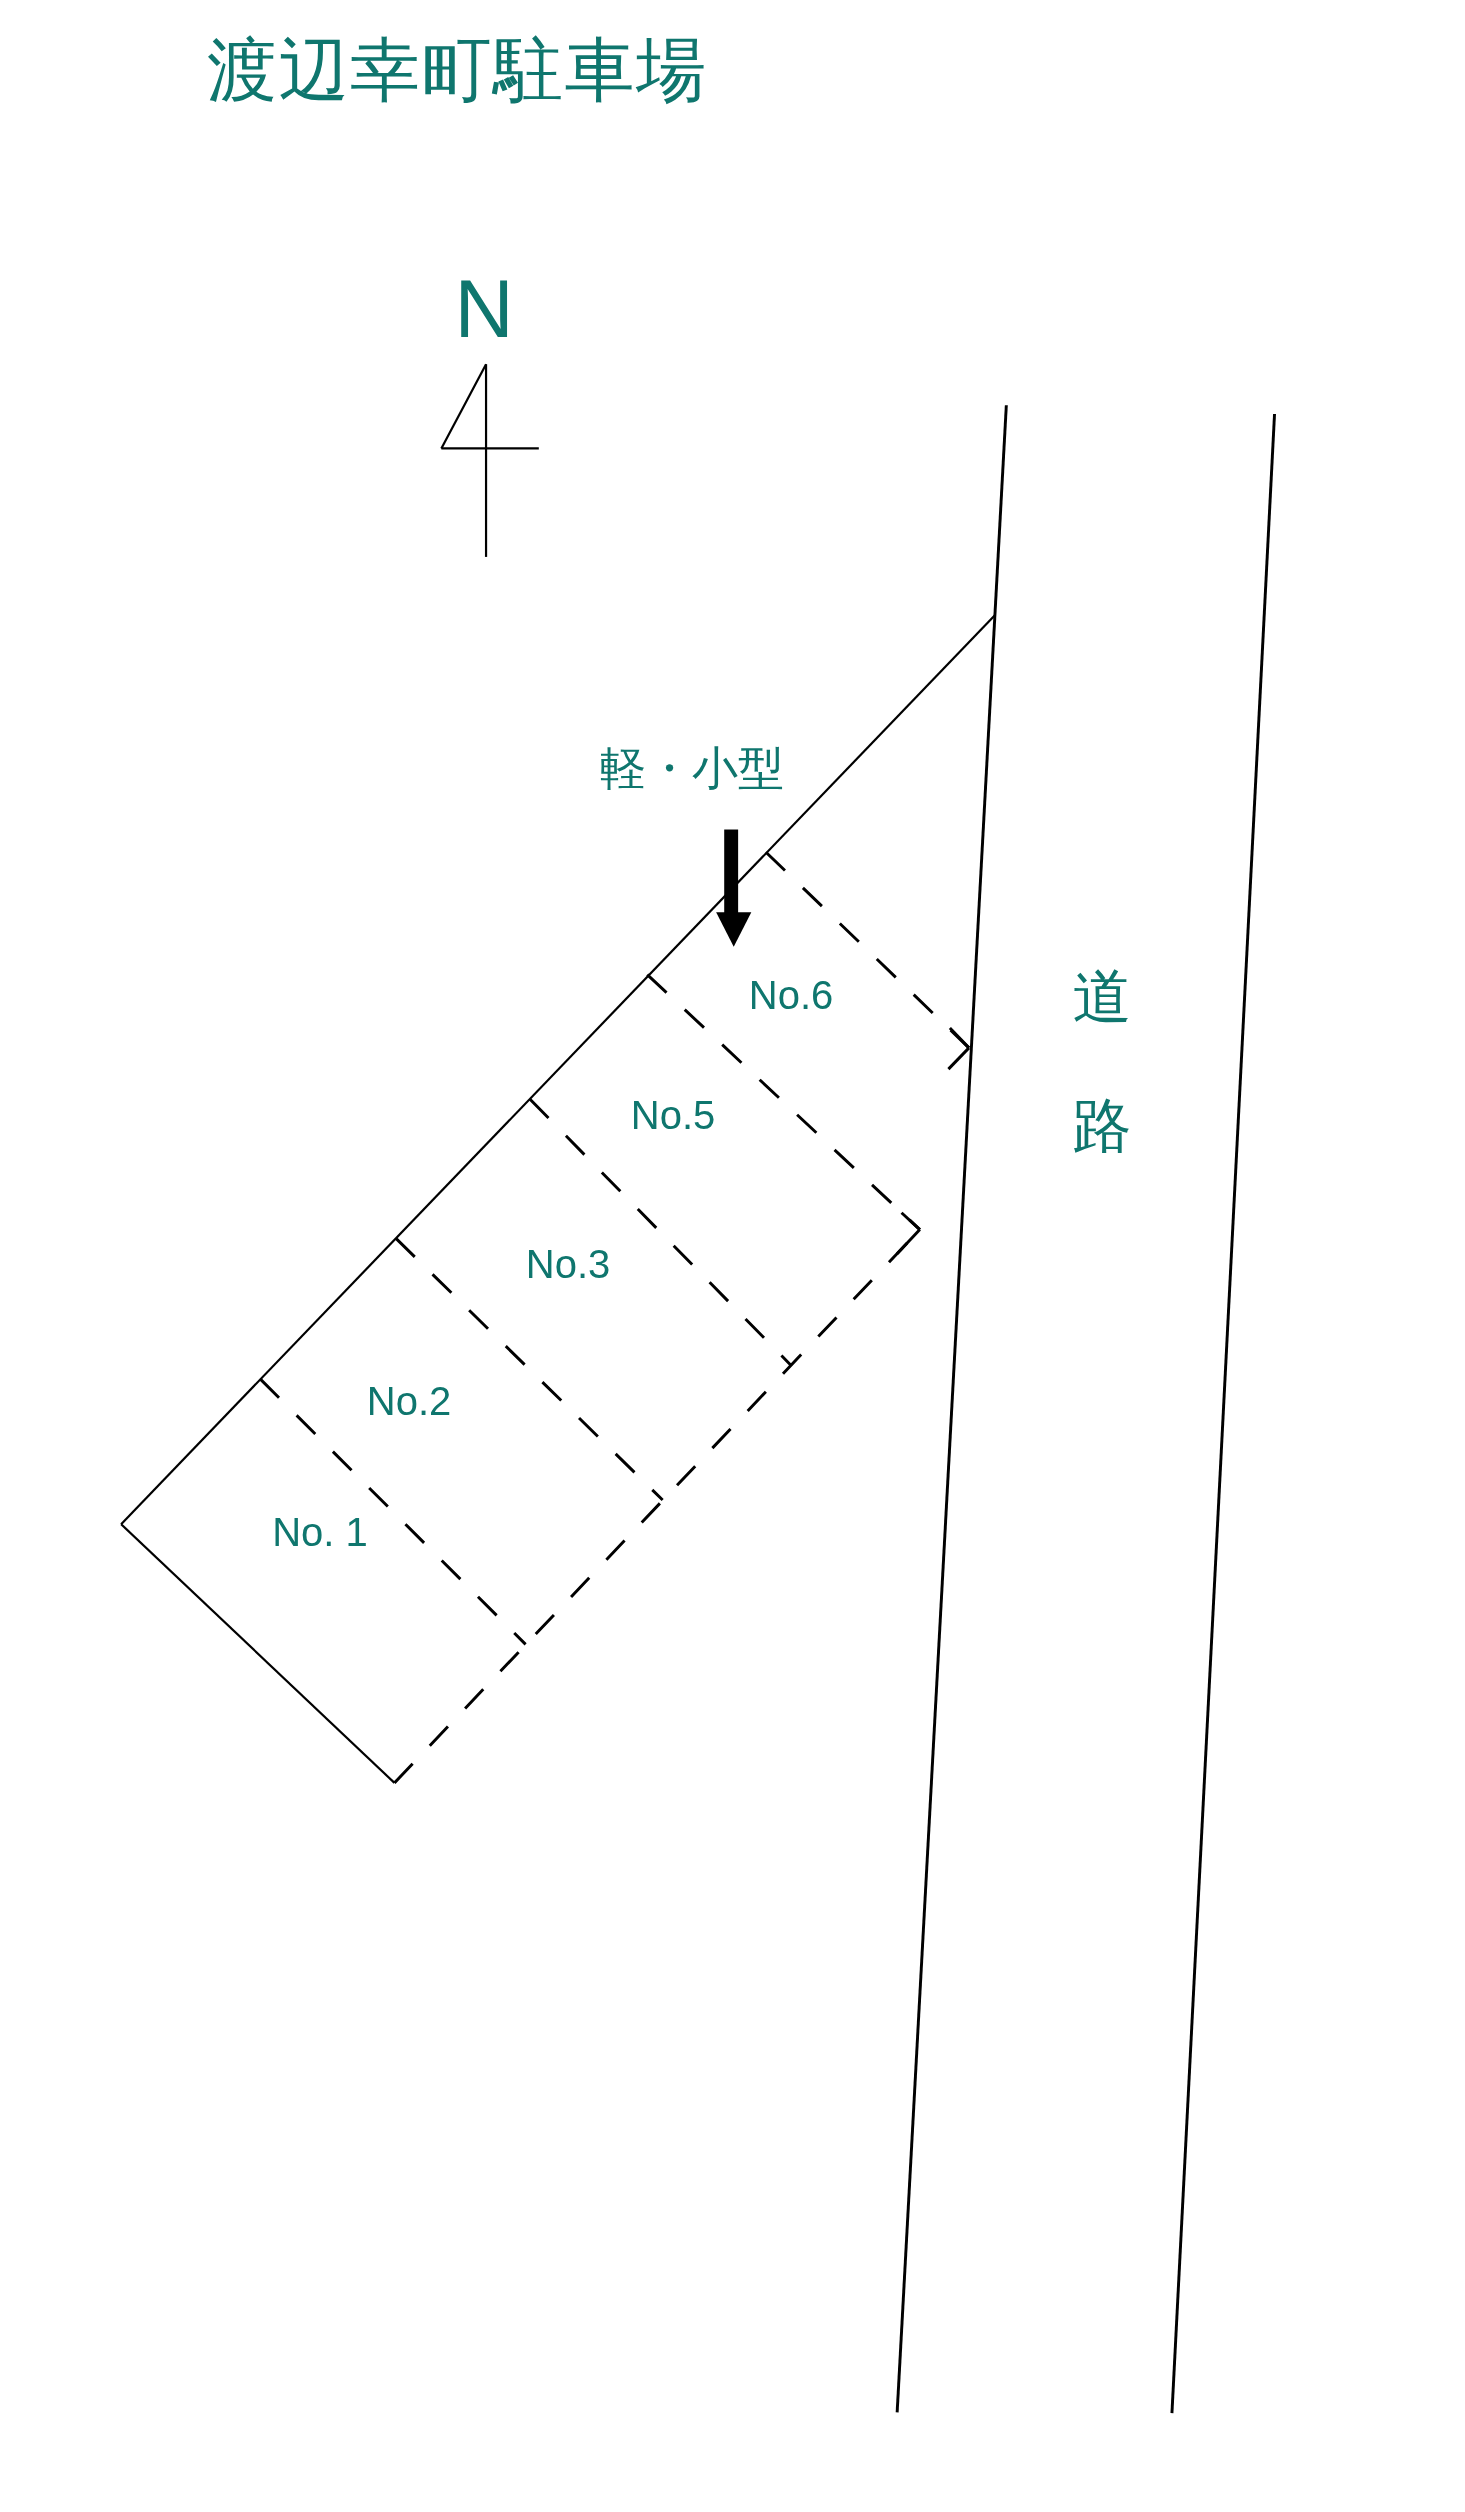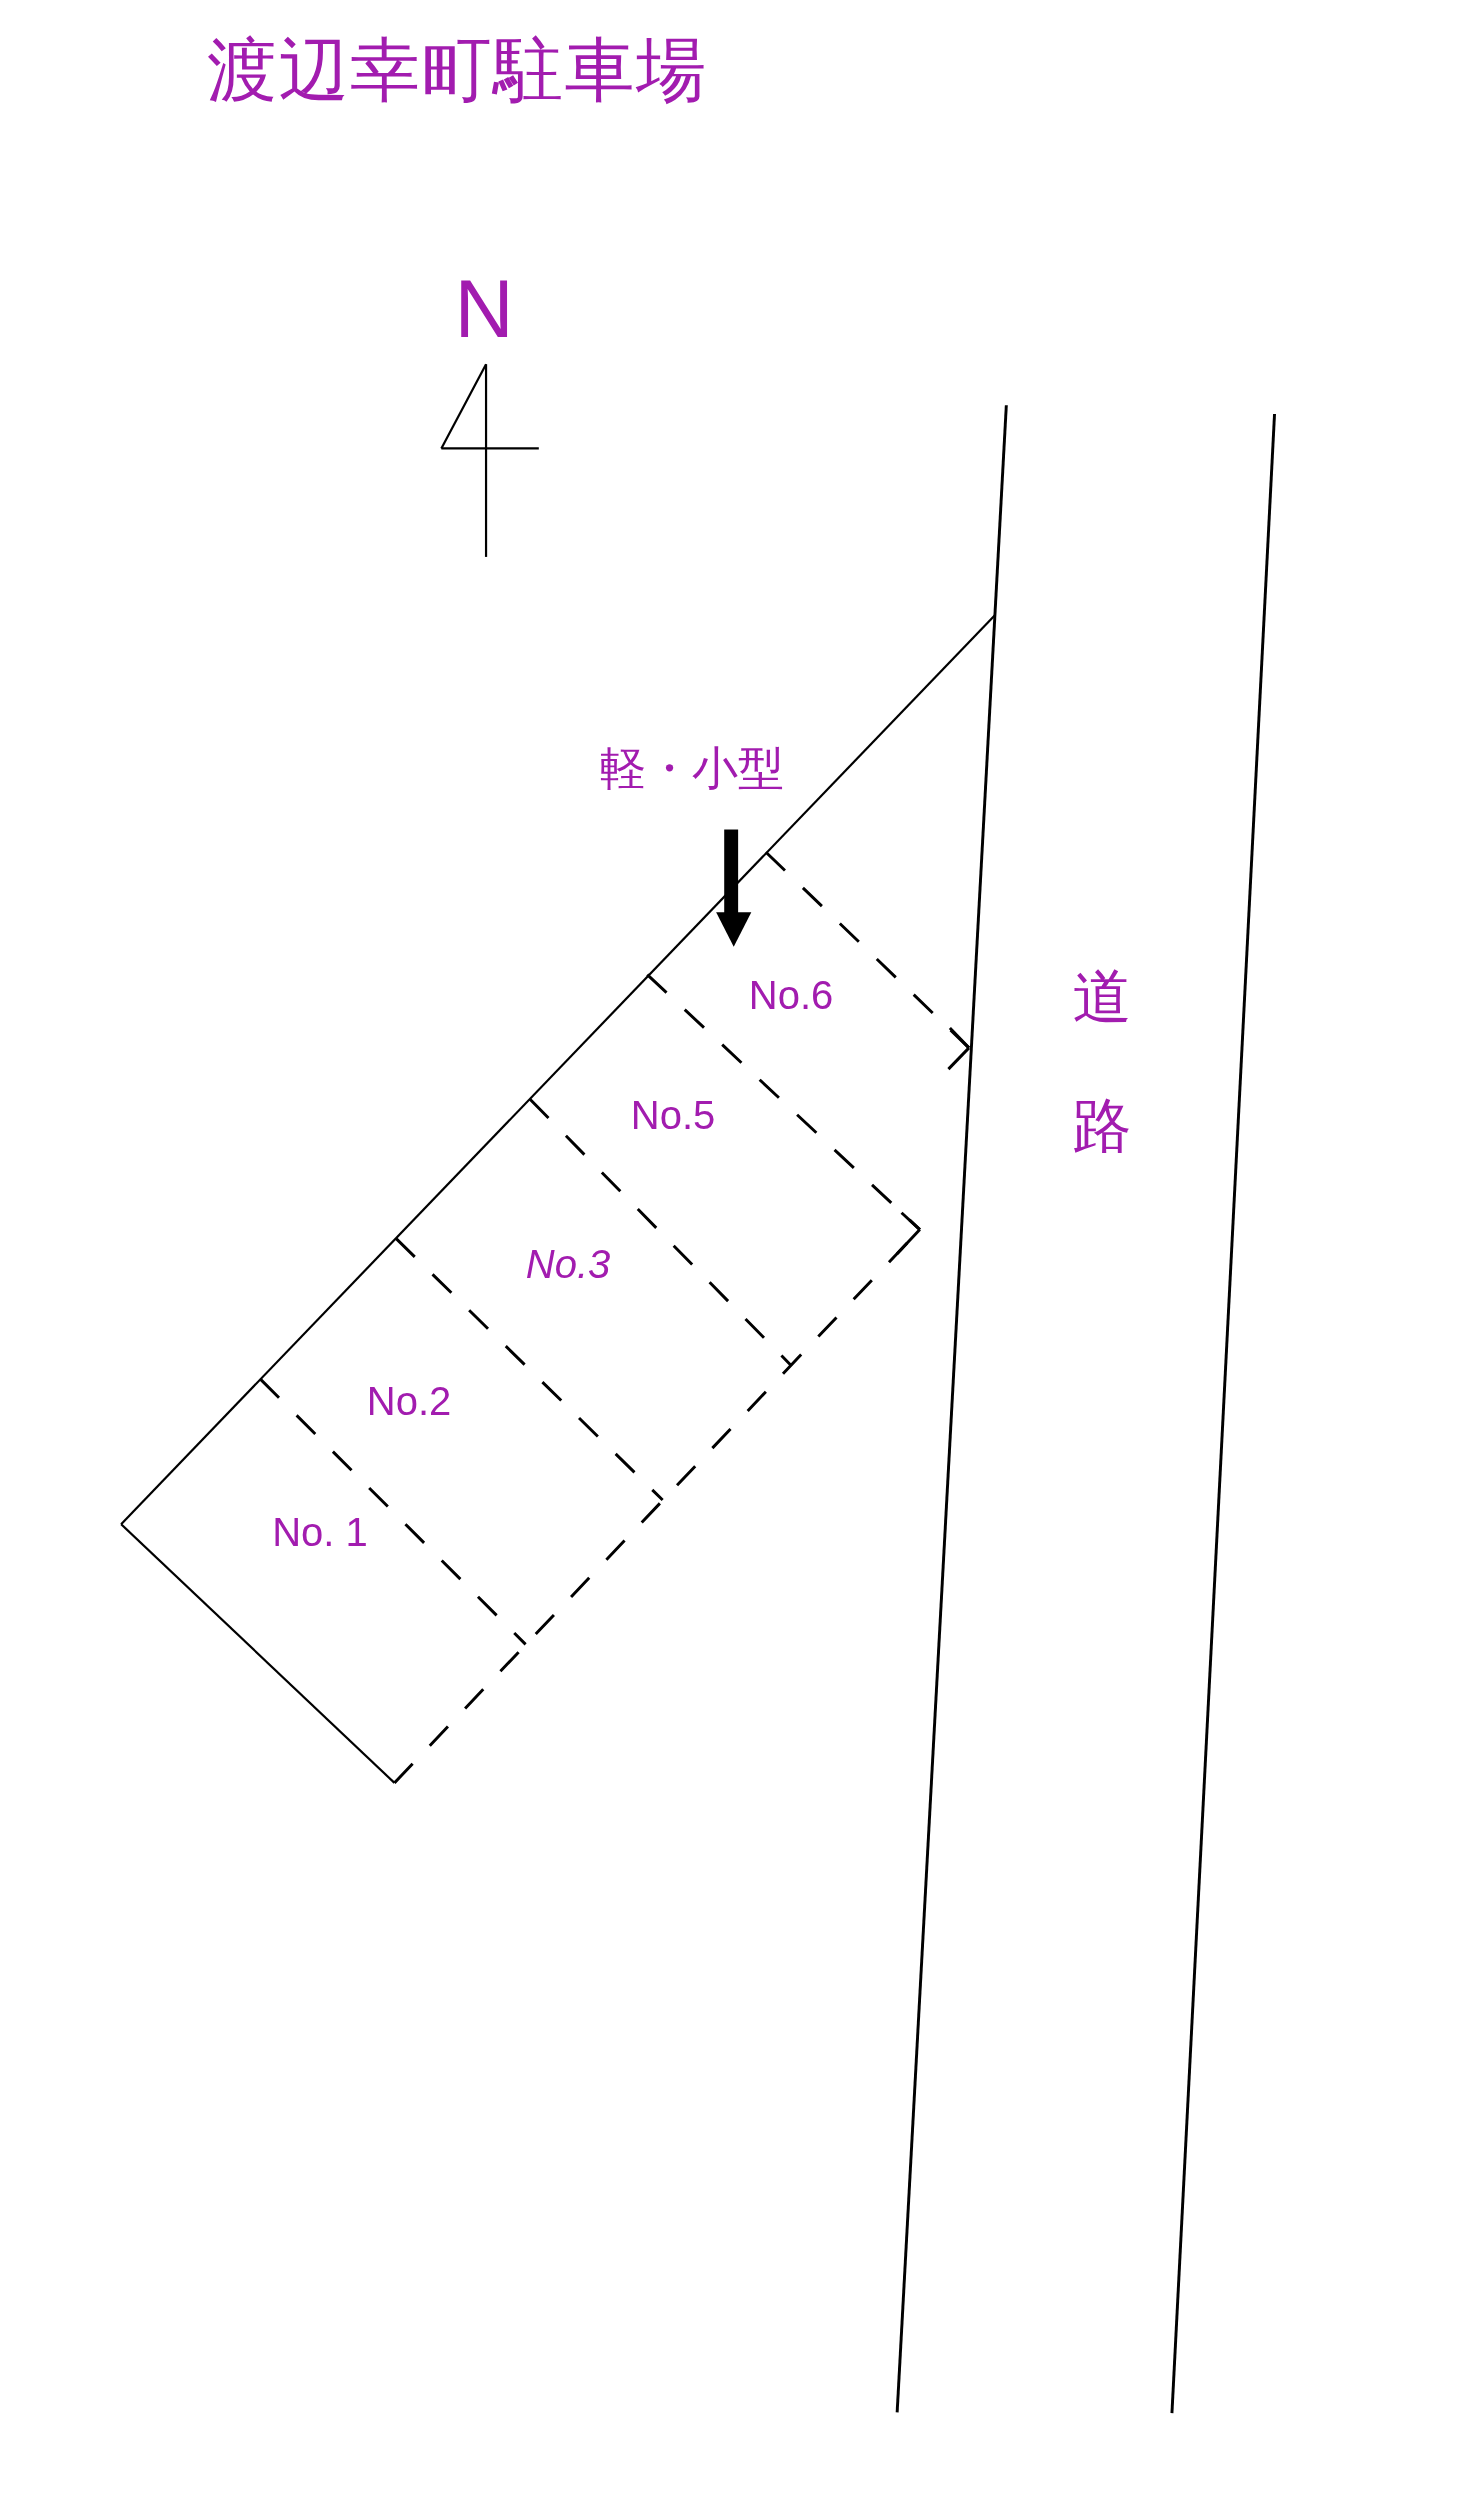--- a/index.html
+++ b/index.html
@@ -17,21 +17,21 @@
     overflow: hidden;
   }
   .plan-svg {
     position: absolute;
     left: 0;
     top: 0;
   }
   .txt {
     position: absolute;
     white-space: pre;
-    color: #a21caf;
+    color: #0f766e;
     line-height: 1;
   }
   .page-title {
     left: 207px;
     top: 35px;
     font-size: 70px;
     letter-spacing: 1.5px;
   }
   .centered {
     transform: translate(-50%, -50%);
@@ -44,21 +44,21 @@
   .vehicle-note {
     left: 692px;
     top: 768px;
     font-size: 46px;
   }
   .space-label {
     font-size: 40px;
   }
   .space-no1 { left: 284px;  top: 1532px; margin-left: 36px; }
   .space-no2 { left: 409px;  top: 1401px; }
-  .space-no3 { left: 568px;  top: 1264px; font-style: italic; }
+  .space-no3 { left: 568px;  top: 1264px; }
   .space-no5 { left: 673px;  top: 1115px; }
   .space-no6 { left: 791px; top: 995px; }
   .road-char {
     font-size: 59px;
   }
   .road-char-1 { left: 1102px; top: 997px; }
   .road-char-2 { left: 1102px; top: 1126px; }
 </style>
 </head>
 <body>

